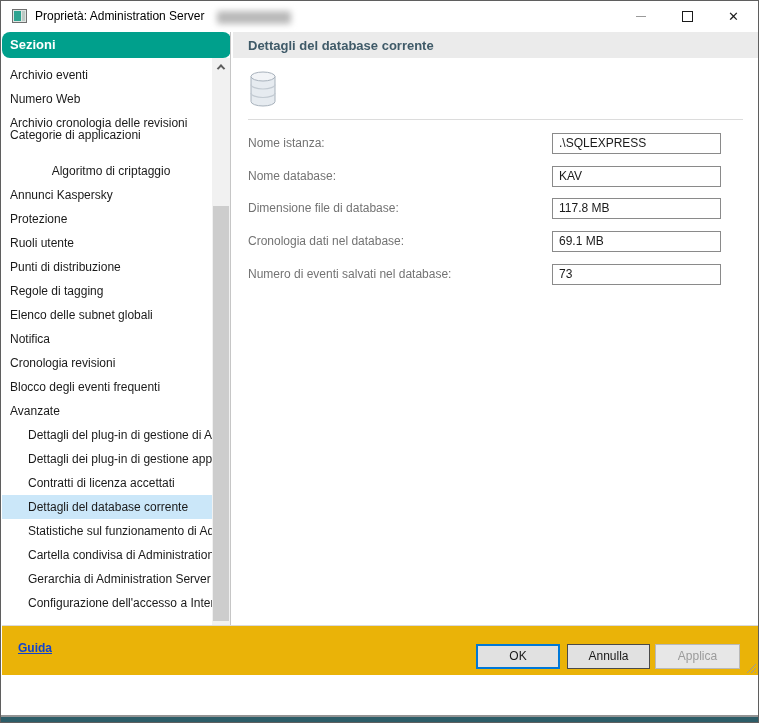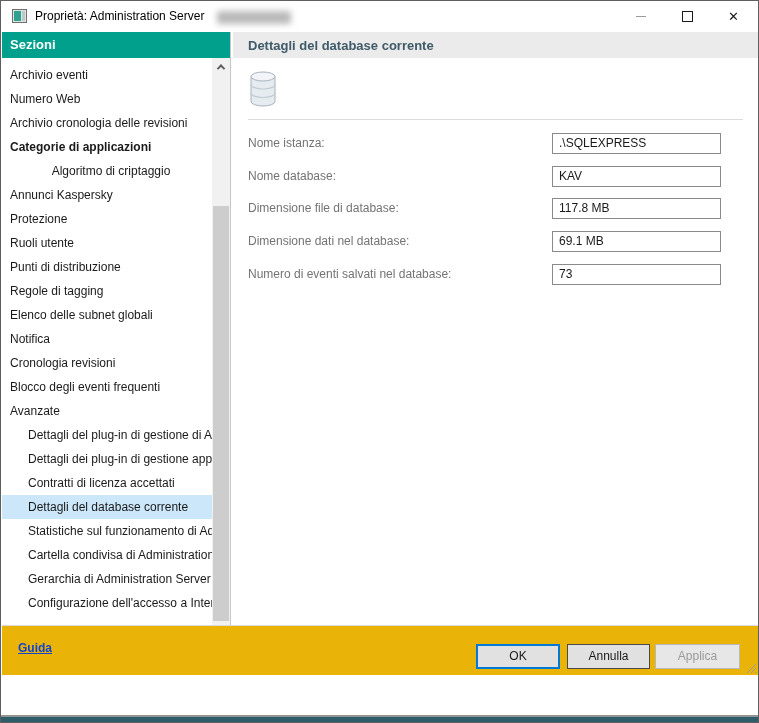--- a/index.html
+++ b/index.html
@@ -12,21 +12,21 @@
   #app-icon .right{position:absolute;left:9px;top:1px;width:3px;height:10px;background:#bcc9c4;}
   #title-text{position:absolute;left:34px;top:0;line-height:31px;font-size:12px;color:#000;}
   #title-redacted{position:absolute;left:216px;top:10px;width:74px;height:13px;background:#b9b9b9;filter:blur(3px);border-radius:2px;}
   .cap-btn{position:absolute;top:0;width:46px;height:31px;display:flex;align-items:center;justify-content:center;}
   #btn-min{left:617px;} #btn-max{left:663px;} #btn-close{left:709px;width:47px;}
   #btn-min .bar{width:10px;height:1px;background:#9a9a9a;}
   #btn-max .box{width:9px;height:9px;border:1px solid #1b1b1b;}
   #btn-close .x{font-size:13px;color:#1b1b1b;line-height:13px;}
 
   
-  #sections-header{position:absolute;left:1px;top:31px;width:229px;height:26px;background:#00A08C;color:#fff;font-weight:bold;font-size:13px;line-height:26px;padding-left:8px;box-sizing:border-box;}
+  #sections-header{position:absolute;left:1px;top:31px;width:229px;height:26px;background:#00A08C;color:#fff;font-weight:bold;font-size:13px;line-height:26px;padding-left:8px;box-sizing:border-box;border-radius:8px;}
   #sidebar-list{position:absolute;left:1px;top:57px;width:210px;height:589px;background:#fff;overflow:hidden;border-right:1px solid #e3e3e3;}
   .side-item{position:absolute;left:0;width:210px;height:24px;line-height:24px;white-space:nowrap;overflow:hidden;padding-left:8px;box-sizing:border-box;cursor:default;}
   .side-item.indent{padding-left:26px;}
   .side-item.selected{background:#cbe7f9;}
   #side-divider{position:absolute;left:229px;top:31px;width:1px;height:632px;background:#c6c6c6;}
 
   
   #vscroll{position:absolute;left:211px;top:57px;width:18px;height:589px;background:#f1f1f1;}
   #vscroll .btn{position:absolute;left:0;width:18px;height:17px;display:flex;align-items:center;justify-content:center;}
   #vscroll-up{top:0;} #vscroll-down{bottom:0;}
@@ -84,21 +84,21 @@
     <div class="cap-btn" id="btn-close">
         <div class="x">✕</div>
       </div>
   </div>
 
   <div id="sections-header">Sezioni</div>
   <div id="sidebar-list">
       <div class="side-item" style="top: 5px;">Archivio eventi</div>
       <div class="side-item" style="top: 29px;">Numero Web</div>
       <div class="side-item" style="top: 53px;">Archivio cronologia delle revisioni</div>
-      <div class="side-item" style="top: 77px; font-weight: bold;">Categorie di applicazioni</div>
+      <div class="side-item" style="top: 65px;">Categorie di applicazioni</div>
       <div class="side-item" style="top: 101px; text-align: center;">Algoritmo di criptaggio</div>
       <div class="side-item" style="top: 125px;">Annunci Kaspersky</div>
       <div class="side-item" style="top: 149px;">Protezione</div>
       <div class="side-item" style="top: 173px;">Ruoli utente</div>
       <div class="side-item" style="top: 197px;">Punti di distribuzione</div>
       <div class="side-item" style="top: 221px;">Regole di tagging</div>
       <div class="side-item" style="top: 245px;">Elenco delle subnet globali</div>
       <div class="side-item" style="top: 269px;">Notifica</div>
       <div class="side-item" style="top: 293px;">Cronologia revisioni</div>
       <div class="side-item" style="top: 317px;">Blocco degli eventi frequenti</div>
@@ -147,21 +147,21 @@
   </div>
   <div id="separator"></div>
 
   <div id="fields-container">
       <div class="field-label" style="top: 132px;">Nome istanza:</div>
       <div class="field-box" style="top: 132px;">.\SQLEXPRESS</div>
       <div class="field-label" style="top: 165px;">Nome database:</div>
       <div class="field-box" style="top: 165px;">KAV</div>
       <div class="field-label" style="top: 197px;">Dimensione file di database:</div>
       <div class="field-box" style="top: 197px;">117.8 MB</div>
-      <div class="field-label" style="top: 230px;">Dimensione dati nel database:</div>
+      <div class="field-label" style="top: 230px;">Cronologia dati nel database:</div>
       <div class="field-box" style="top: 230px;">69.1 MB</div>
       <div class="field-label" style="top: 263px;">Numero di eventi salvati nel database:</div>
       <div class="field-box" style="top: 263px;">73</div>
     </div>
 
   <div id="footer">
     <a id="help-link">Guida</a>
     <div class="dlg-btn" id="ok-btn">OK</div>
     <div class="dlg-btn" id="cancel-btn">Annulla</div>
     <div class="dlg-btn" id="apply-btn">Applica</div>

